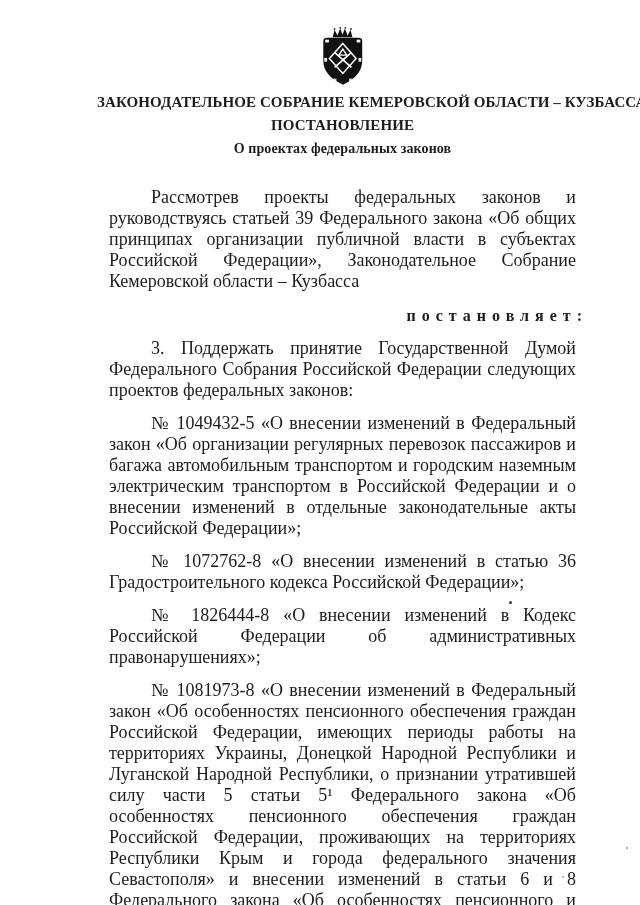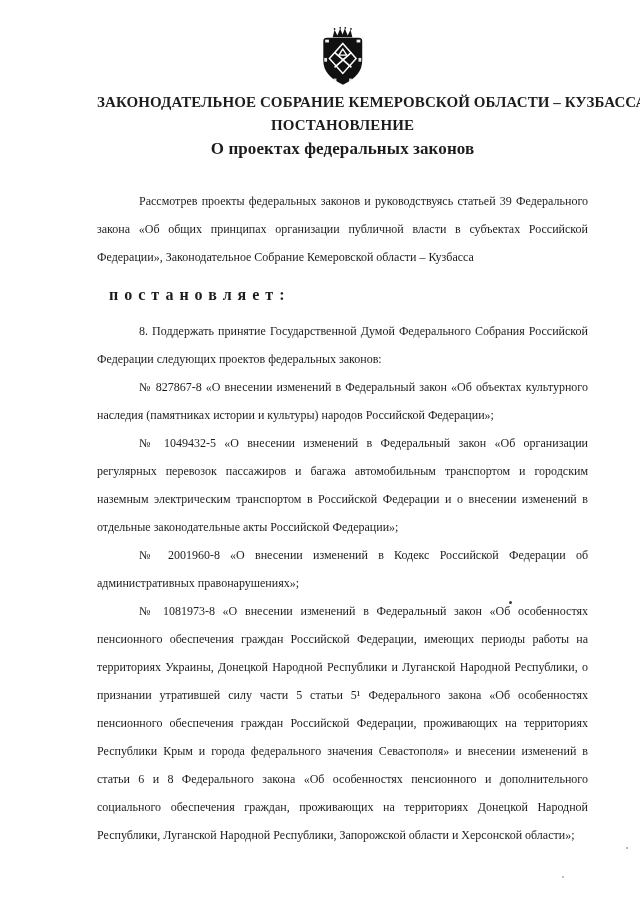--- a/index.html
+++ b/index.html
@@ -24,37 +24,38 @@
   }
   .emblem svg{display:block;width:100%;height:100%;}
   .hdr{
     text-align:center;
     font-weight:bold;
     font-size:15px;
     line-height:23px;
     letter-spacing:.1px;
     white-space:nowrap;
   }
-  .hdr.subject{font-size:17px;}
+  .hdr.subject{font-size:14px;}
   .para{
-    margin:0;
-    font-size:12px;
-    line-height:28px;
+    margin:12px;
+    font-size:18px;
+    line-height:21px;
     text-align:justify;
     text-align-last:left;
   }
   .indent{text-indent:42px;}
   .preamble{margin-top:27px;}
   .resolves{
     margin:13px 0 12px 0;
     padding-left:12px;
     font-weight:bold;
     font-size:16px;
     line-height:21px;
     letter-spacing:6px;
+    text-align:right;
   }
   .speck{
     position:absolute;
     background:#3a3a3a;
     border-radius:50%;
   }
   .speck.s1{left:509px;top:601px;width:3px;height:3px;}
   .speck.s2{left:626px;top:847px;width:2px;height:2px;background:#9a9a9a;}
   .speck.s3{left:562px;top:876px;width:2px;height:2px;background:#aaaaaa;}
 </style>
@@ -93,25 +94,25 @@
     </div>
 
     <div class="hdr">ЗАКОНОДАТЕЛЬНОЕ СОБРАНИЕ КЕМЕРОВСКОЙ ОБЛАСТИ – КУЗБАССА</div>
     <div class="hdr">ПОСТАНОВЛЕНИЕ</div>
     <div class="hdr subject">О проектах федеральных законов</div>
 
     <p class="para indent preamble">Рассмотрев проекты федеральных законов и руководствуясь статьей 39 Федерального закона «Об общих принципах организации публичной власти в субъектах Российской Федерации», Законодательное Собрание Кемеровской области – Кузбасса</p>
 
     <p class="resolves">постановляет:</p>
 
-    <p class="para indent">8. Поддержать принятие Государственной Думой Федерального Собрания Российской Федерации следующих проектов федеральных законов:</p>
+    <p class="para indent">3. Поддержать принятие Государственной Думой Федерального Собрания Российской Федерации следующих проектов федеральных законов:</p>
 
-    <p class="para indent">№ 827867-8 «О внесении изменений в Федеральный закон «Об объектах культурного наследия (памятниках истории и культуры) народов Российской Федерации»;</p>
     <p class="para indent">№ 1049432-5 «О внесении изменений в Федеральный закон «Об организации регулярных перевозок пассажиров и багажа автомобильным транспортом и городским наземным электрическим транспортом в Российской Федерации и о внесении изменений в отдельные законодательные акты Российской Федерации»;</p>
-    <p class="para indent">№ 2001960-8 «О внесении изменений в Кодекс Российской Федерации об административных правонарушениях»;</p>
+    <p class="para indent">№ 1072762-8 «О внесении изменений в статью 36 Градостроительного кодекса Российской Федерации»;</p>
+    <p class="para indent">№ 1826444-8 «О внесении изменений в Кодекс Российской Федерации об административных правонарушениях»;</p>
     <p class="para indent">№ 1081973-8 «О внесении изменений в Федеральный закон «Об особенностях пенсионного обеспечения граждан Российской Федерации, имеющих периоды работы на территориях Украины, Донецкой Народной Республики и Луганской Народной Республики, о признании утратившей силу части 5 статьи 5¹ Федерального закона «Об особенностях пенсионного обеспечения граждан Российской Федерации, проживающих на территориях Республики Крым и города федерального значения Севастополя» и внесении изменений в статьи 6 и 8 Федерального закона «Об особенностях пенсионного и дополнительного социального обеспечения граждан, проживающих на территориях Донецкой Народной Республики, Луганской Народной Республики, Запорожской области и Херсонской области»;</p>
 
   </div>
 
   <span class="speck s1"></span>
   <span class="speck s2"></span>
   <span class="speck s3"></span>
 </div>
 
 </body></html>

